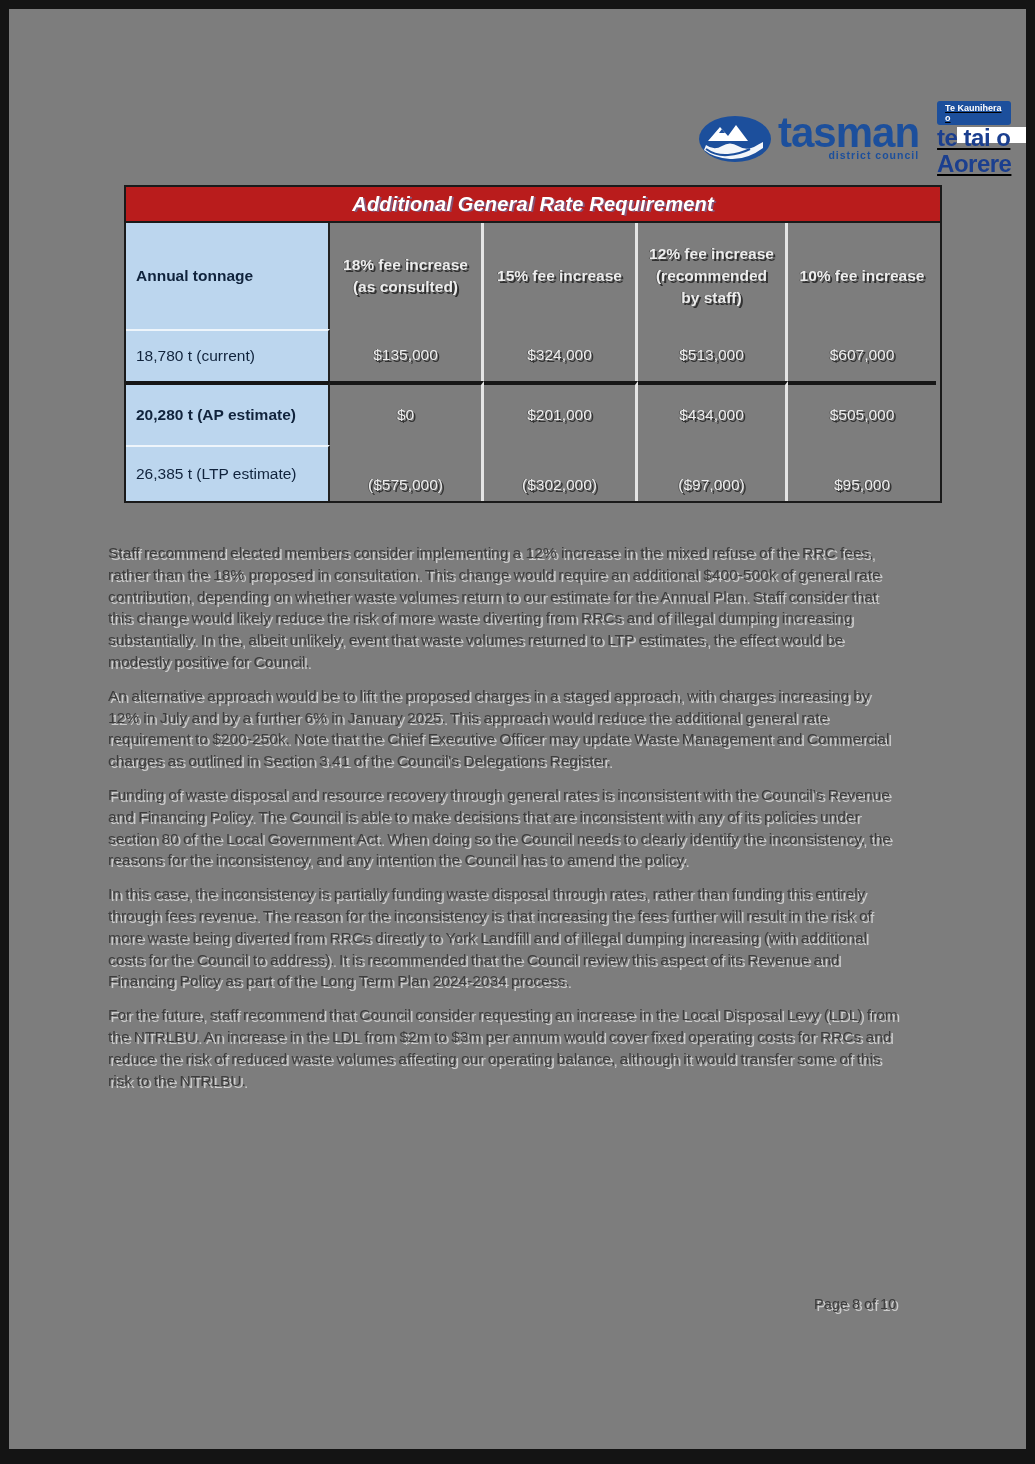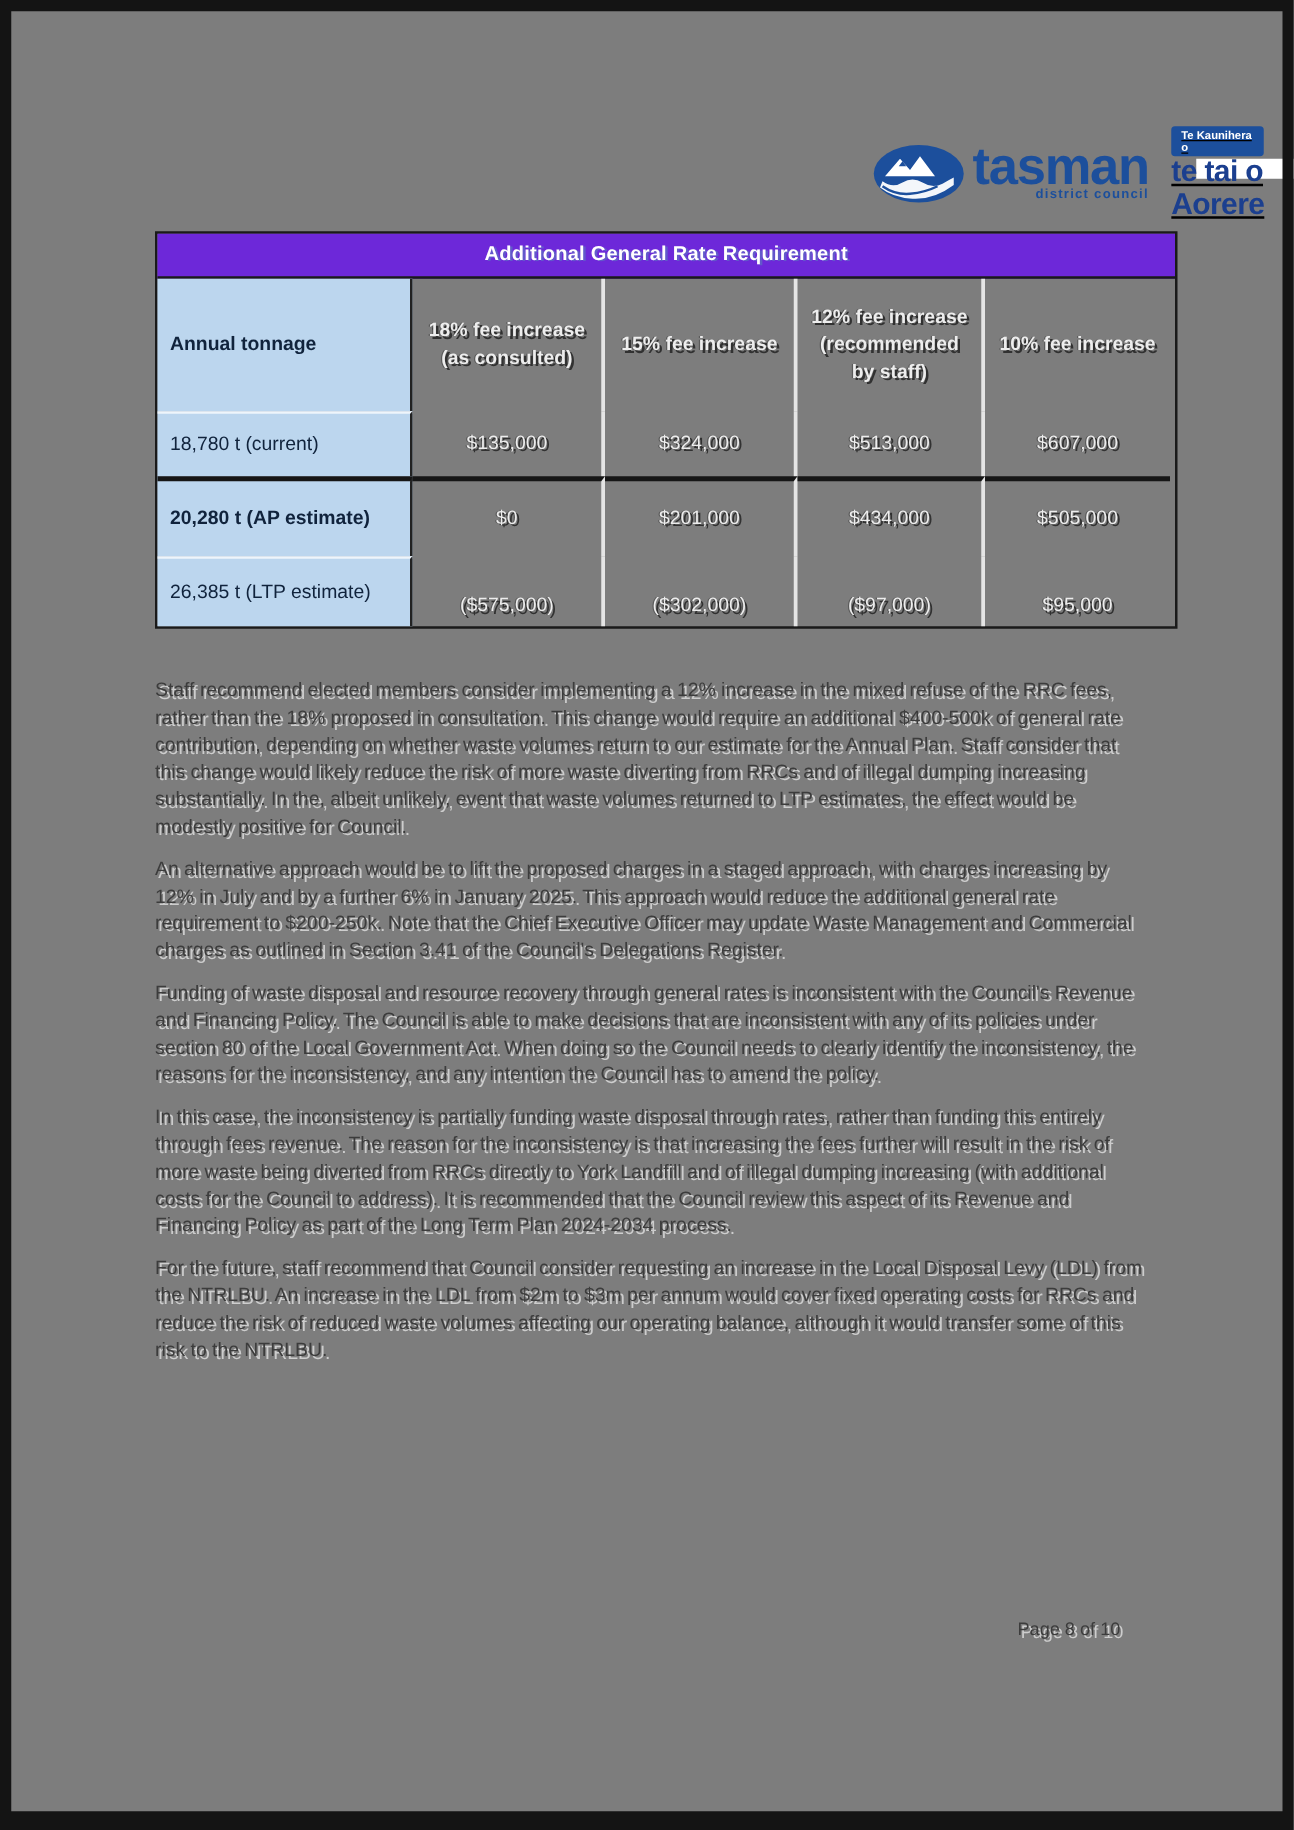--- a/index.html
+++ b/index.html
@@ -18,24 +18,24 @@
   .logo-district{font-size:10.5px;font-weight:bold;color:#1c4f9c;letter-spacing:1px;margin-top:1px;}
   .logo-divider{width:2px;height:42px;background:#1c4f9c;margin:0 8px 0 10px;}
   .logo-maori{position:relative;display:flex;flex-direction:column;align-items:flex-start;text-decoration:underline;}
   .logo-maori-small{font-size:9px;font-weight:bold;color:#ffffff;background:#1c4f9c;padding:2px 8px;border-radius:3px;line-height:10px;}
   .logo-maori-large{font-size:24px;font-weight:bold;color:#1b3f8f;line-height:26px;letter-spacing:-0.5px;position:relative;z-index:2;}
   .logo-whitebar{position:absolute;left:20px;top:26px;width:150px;height:16px;background:#ffffff;z-index:1;}
 
   
   .rate-table{position:absolute;left:124px;top:185px;width:814px;border:2px solid #1a1a1a;}
   .rate-title{
-    height:34px;background:#6d28d9;color:#ffffff;font-weight:bold;font-size:16px;
+    height:34px;background:#b91c1c;color:#ffffff;font-weight:bold;font-size:20px;
     display:flex;align-items:center;justify-content:center;
     text-shadow:2px 1px 0 rgba(90,130,190,0.55);
-    border-bottom:2px solid #1a1a1a;letter-spacing:0.2px;
+    border-bottom:2px solid #1a1a1a;letter-spacing:0.2px;font-style:italic;
   }
   .rate-grid{display:grid;grid-template-columns:204px 154px 154px 150px 148px;}
   .cell{box-sizing:border-box;}
   .c-label{background:#bcd6ee;padding:6px 8px 6px 10px;display:flex;align-items:center;
            font-size:15.5px;color:#10233c;border-right:2px solid #222;}
   .c-head{display:flex;align-items:center;justify-content:center;text-align:center;
           font-weight:bold;font-size:15.5px;line-height:1.4;padding:6px 10px;}
   .c-val{display:flex;align-items:center;justify-content:center;font-size:15.5px;}
   .emboss-light{color:#ededed;text-shadow:2px 2px 0 rgba(35,35,35,0.85), -1px 0 0 rgba(55,55,55,0.5);}
   .emboss-dark{color:#3c3c3c;text-shadow:2.5px 2px 0 rgba(255,255,255,0.62);}
@@ -43,21 +43,21 @@
   .row-h{height:106px;}
   .row-1{height:52px;}
   .row-2{height:64px;}
   .row-3{height:56px;}
   .wline-t{border-top:2px solid rgba(255,255,255,0.75);}
   .bline-t{border-top:4px solid #161616;}
   .bold{font-weight:bold;}
   .valign-low{align-items:flex-end;padding-bottom:7px;}
 
   
-  .body-text{position:absolute;left:124px;top:542px;width:792px;font-size:15.5px;line-height:21.8px;}
+  .body-text{position:absolute;left:108px;top:542px;width:792px;font-size:15.5px;line-height:21.8px;}
   .body-text p{margin:0 0 12px 0;}
 
   .page-footer{position:absolute;left:814px;top:1296px;font-size:14.5px;}
 </style>
 </head>
 <body>
 
 <div class="frame"></div>
 
 <div class="logo">

